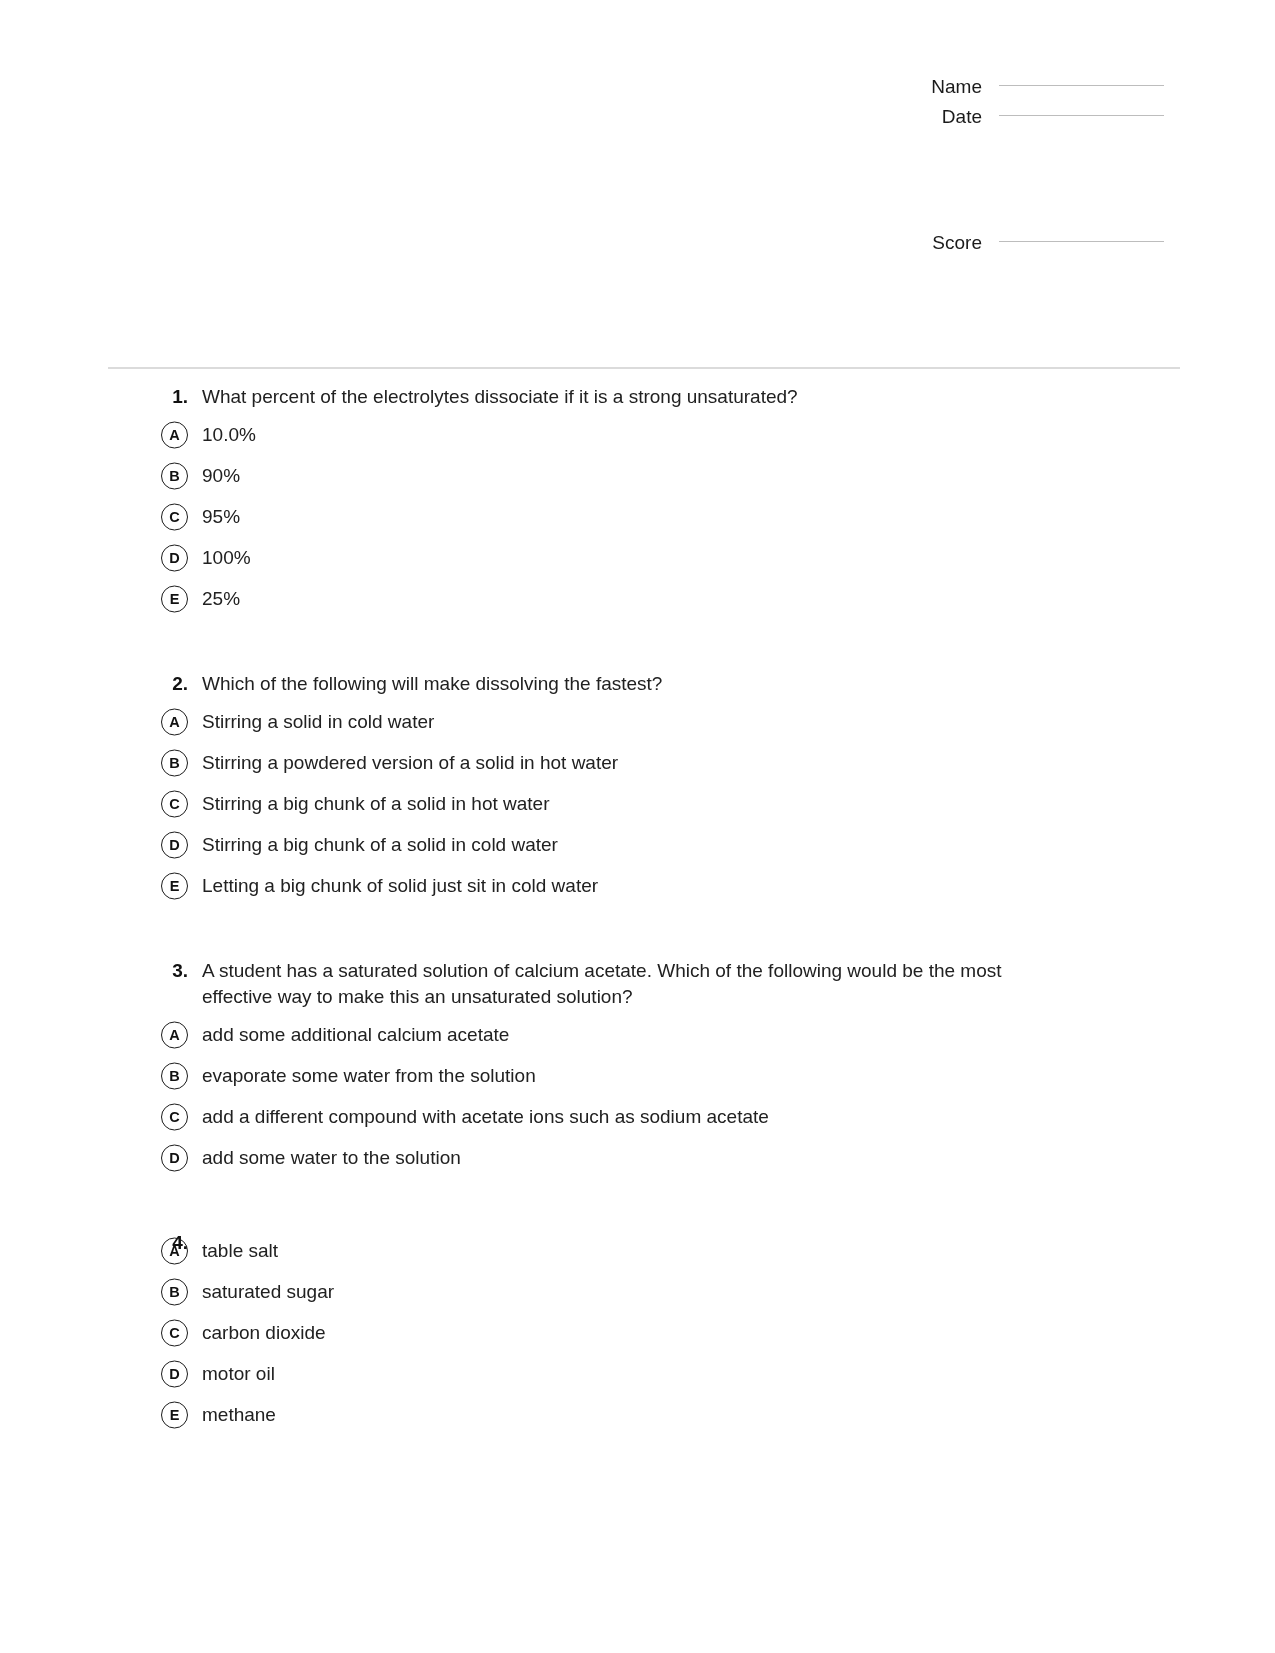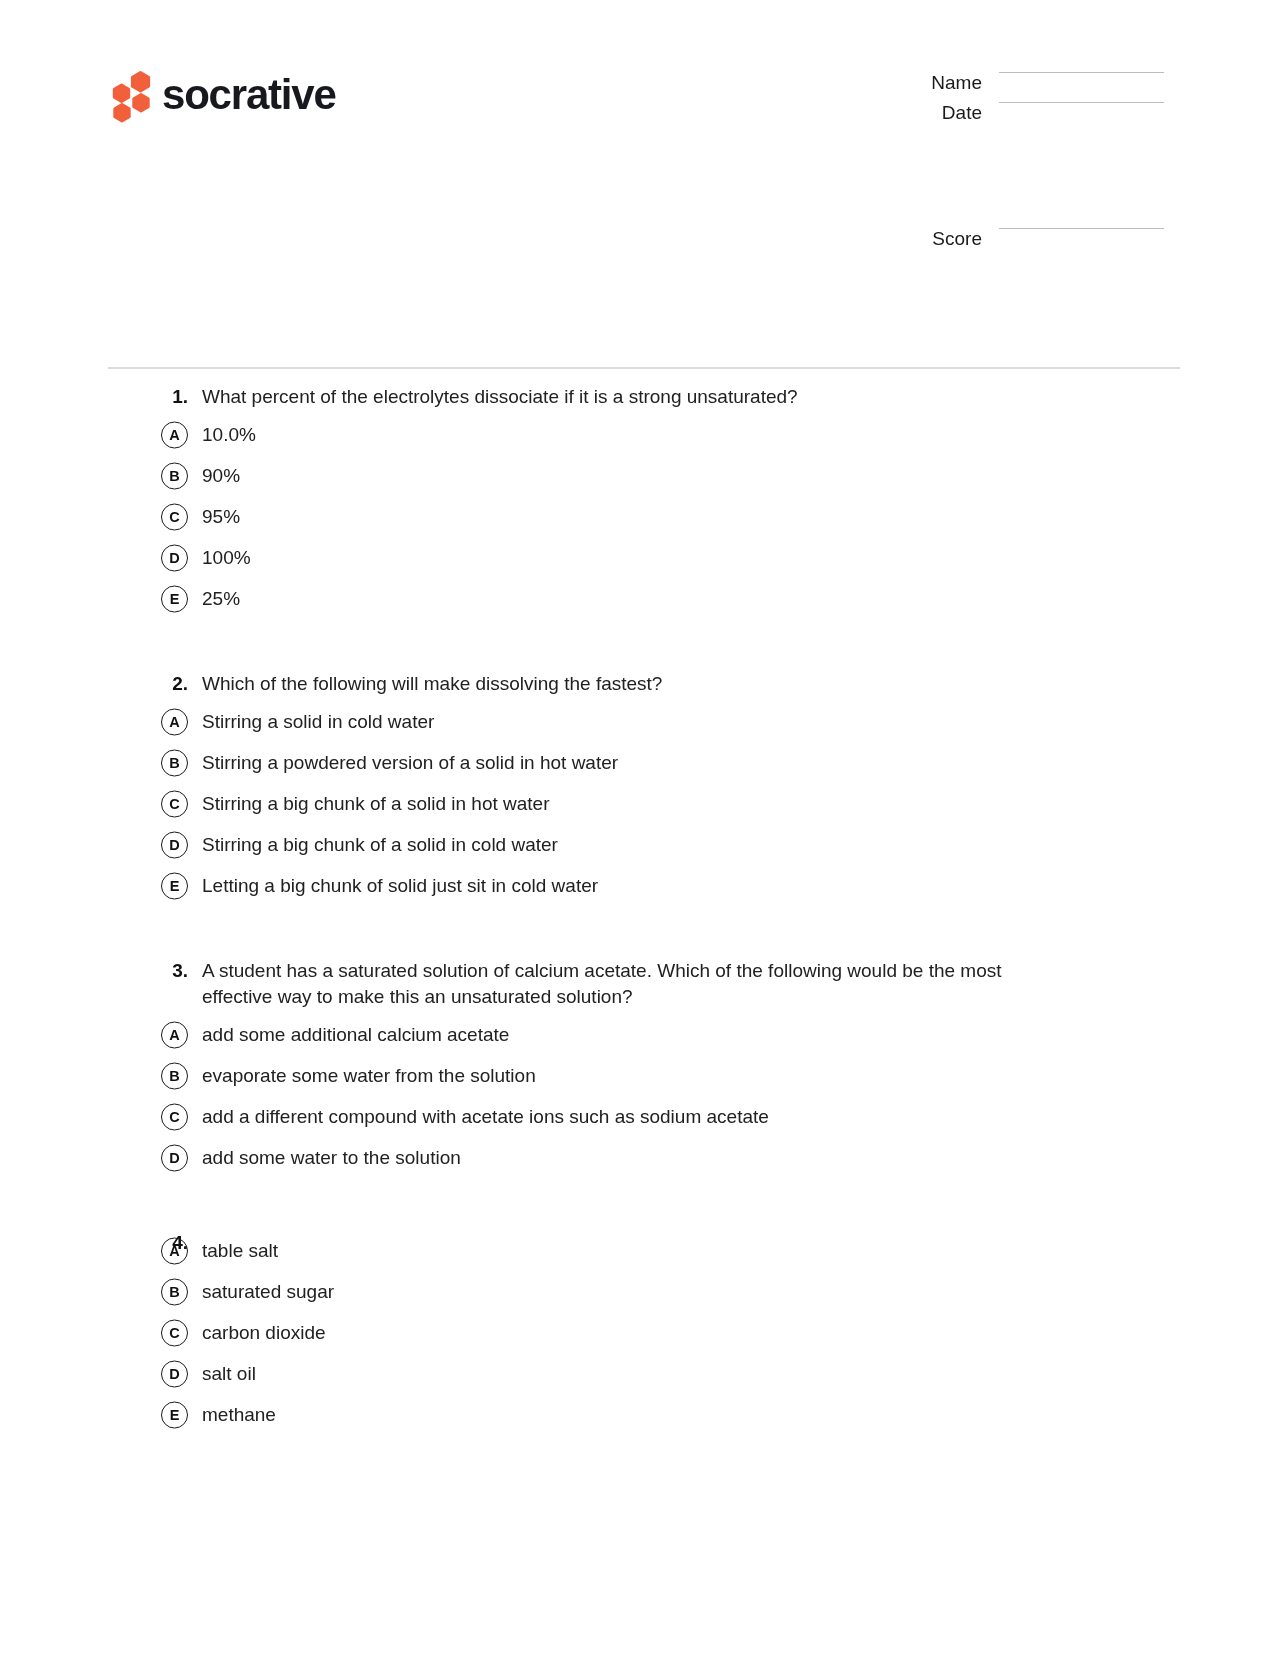--- a/index.html
+++ b/index.html
@@ -18,21 +18,21 @@
   .logo svg { display: block; }
   .logo-word {
     font-size: 42px; font-weight: 700; color: #17191e;
     letter-spacing: -1.2px; line-height: 1;
     padding-bottom: 4px;
   }
 
   .fields { position: absolute; left: 920px; width: 250px; }
   .fields-top { top: 72px; }
   .fields-score { top: 228px; }
-  .field-row { display: flex; align-items: flex-start; height: 30px; }
+  .field-row { display: flex; align-items: center; height: 30px; }
   .field-label {
     width: 62px; text-align: right; font-size: 19px; color: #1b1b1b;
     line-height: 1.15; white-space: nowrap;
   }
   .field-line {
     width: 165px; margin-left: 17px; margin-bottom: 4px;
     border-bottom: 1.5px solid #bdbdbd; height: 0;
   }
 
   .quiz-title {
@@ -70,31 +70,20 @@
     border: 1.5px solid #1b1b1b; border-radius: 50%;
     display: flex; align-items: center; justify-content: center;
   }
   .bubble-letter { font-size: 14.5px; font-weight: 700; color: #111111; line-height: 1; }
 </style>
 </head>
 <body>
 
 <div class="page">
 
-  <div class="logo">
-    <svg width="46" height="53" viewBox="0 0 46 53" aria-hidden="true">
-      <g fill="#F1603B" stroke="#F1603B" stroke-width="3" stroke-linejoin="round">
-        <polygon points="34.5,2.5 42.6,7.2 42.6,16.3 34.5,21 26.4,16.3 26.4,7.2"></polygon>
-        <polygon points="15.5,15 22.7,19.2 22.7,27.3 15.5,31.5 8.3,27.3 8.3,19.2"></polygon>
-        <polygon points="35,24.5 42.2,28.7 42.2,36.8 35,41 27.8,36.8 27.8,28.7"></polygon>
-        <polygon points="16,34.5 23.2,38.7 23.2,46.8 16,51 8.8,46.8 8.8,38.7"></polygon>
-      </g>
-    </svg>
-    <div class="logo-word">socrative</div>
-  </div>
 
   <div class="fields fields-top">
     <div class="field-row">
       <div class="field-label">Name</div>
       <div class="field-line"></div>
     </div>
     <div class="field-row">
       <div class="field-label">Date</div>
       <div class="field-line"></div>
     </div>
@@ -243,21 +232,21 @@
         <div class="opt">
           <span class="bubble">
               <span class="bubble-letter">C</span>
             </span>
           <span>carbon dioxide</span>
         </div>
         <div class="opt">
           <span class="bubble">
               <span class="bubble-letter">D</span>
             </span>
-          <span>salt oil</span>
+          <span>motor oil</span>
         </div>
         <div class="opt">
           <span class="bubble">
               <span class="bubble-letter">E</span>
             </span>
           <span>methane</span>
         </div>
       </div>
     </div>
 

